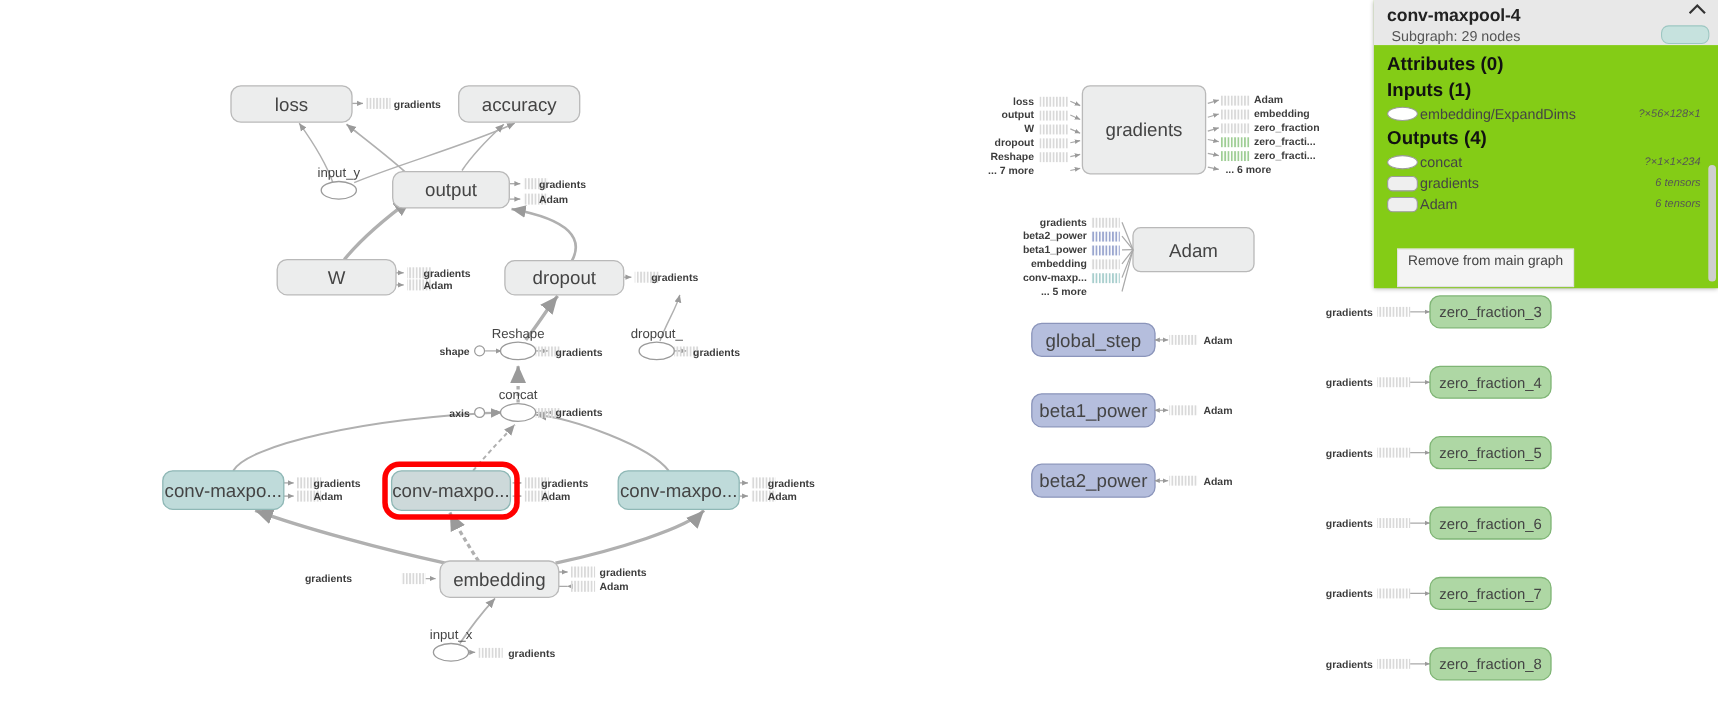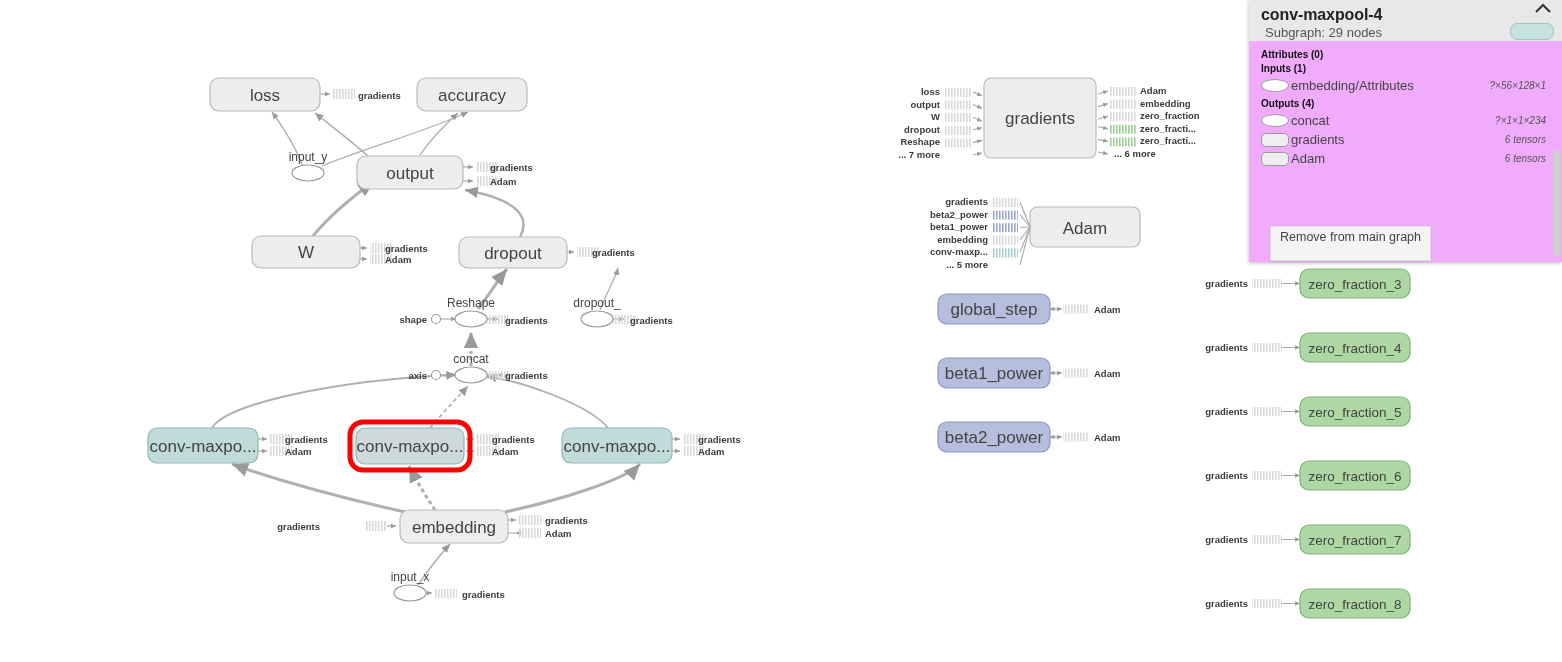--- a/index.html
+++ b/index.html
@@ -15,21 +15,21 @@
 
   
   .nlabel{font-family:"Liberation Sans",sans-serif;fill:#444;}
   .big{font-size:17px;}
   .mid{font-size:12px;}
   .small{font-size:9.5px;font-weight:bold;fill:#3c3c3c;}
 
   
   .panel{
     position:absolute;left:1249px;top:0;width:313px;height:262px;
-    background:#f0abfc;
+    background:#84cc16;
     box-shadow:0 1px 4px rgba(0,0,0,.28);
     font-family:"Liberation Sans",sans-serif;
     overflow:hidden;
   }
   .panel-head{
     background:#e8e8e8;
     padding:6px 12px 8px 12px;
     position:relative;
     height:41px;
     box-sizing:border-box;
@@ -44,21 +44,21 @@
   .chev{
     position:absolute;right:10px;top:2px;width:18px;height:14px;
     cursor:pointer;
   }
   .swatch{
     position:absolute;right:8px;top:23px;
     width:42px;height:15px;border-radius:7px;
     background:#c6e2de;border:1px solid #9dc7c2;
   }
   .panel-body{padding:5px 10px 0 12px;position:relative;}
-  .sec-title{font-size:10px;font-weight:bold;color:#111;margin:3px 0 2px 0;}
+  .sec-title{font-size:17px;font-weight:bold;color:#111;margin:3px 0 2px 0;}
   .row{
     display:flex;align-items:center;
     font-size:13px;color:#444;line-height:19px;
     position:relative;
   }
   .row .shape-ico{width:30px;flex:0 0 30px;display:flex;align-items:center;}
   .row .rname{flex:1 1 auto;white-space:nowrap;}
   .row .rdim{
     font-size:10px;color:#555;white-space:nowrap;text-align:right;
     padding-right:6px;
@@ -455,21 +455,21 @@
     <div class="swatch"></div>
   </div>
   <div class="panel-body">
     <div class="sec-title">Attributes (0)</div>
     <div class="sec-title">Inputs (1)</div>
     <div id="inputs-list">
           <div class="row">
             <span class="shape-ico">
               <span class="ell"></span>
             </span>
-            <span class="rname">embedding/Attributes</span>
+            <span class="rname">embedding/ExpandDims</span>
             <span class="rdim">?×56×128×1</span>
           </div>
         </div>
     <div class="sec-title">Outputs (4)</div>
     <div id="outputs-list">
           <div class="row">
             <span class="shape-ico">
               <span class="ell"></span>
             </span>
             <span class="rname">concat</span>

